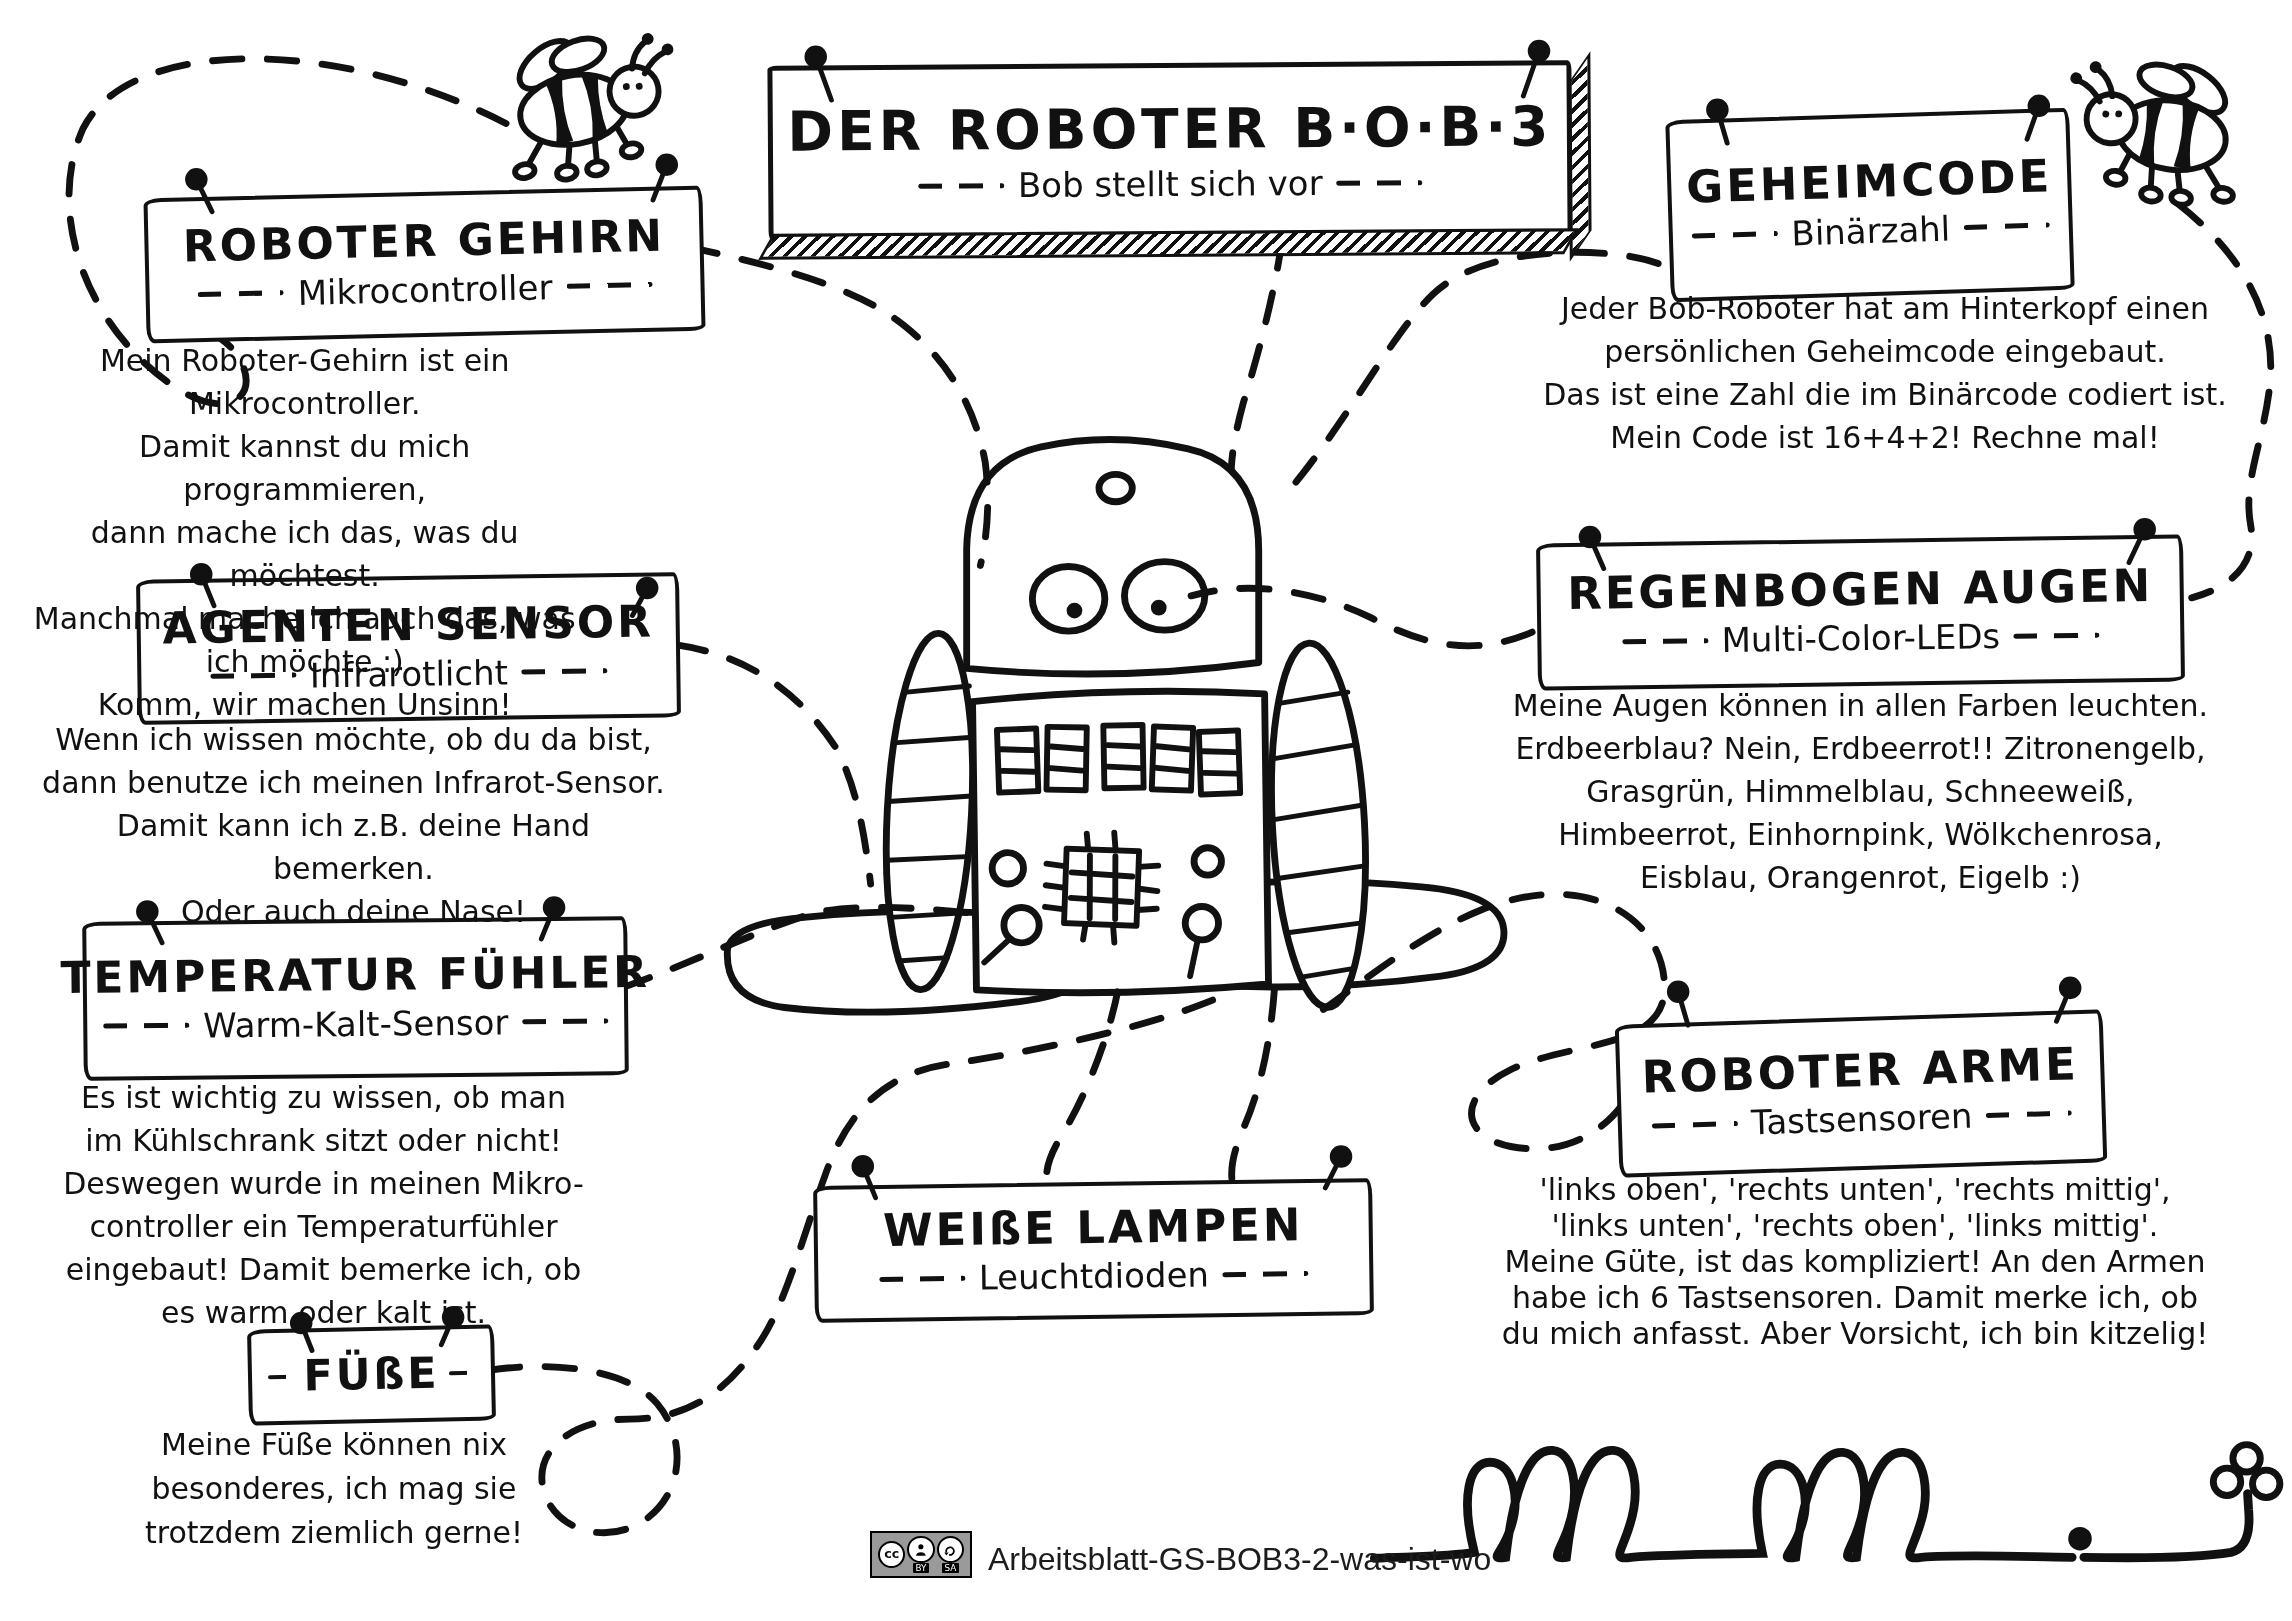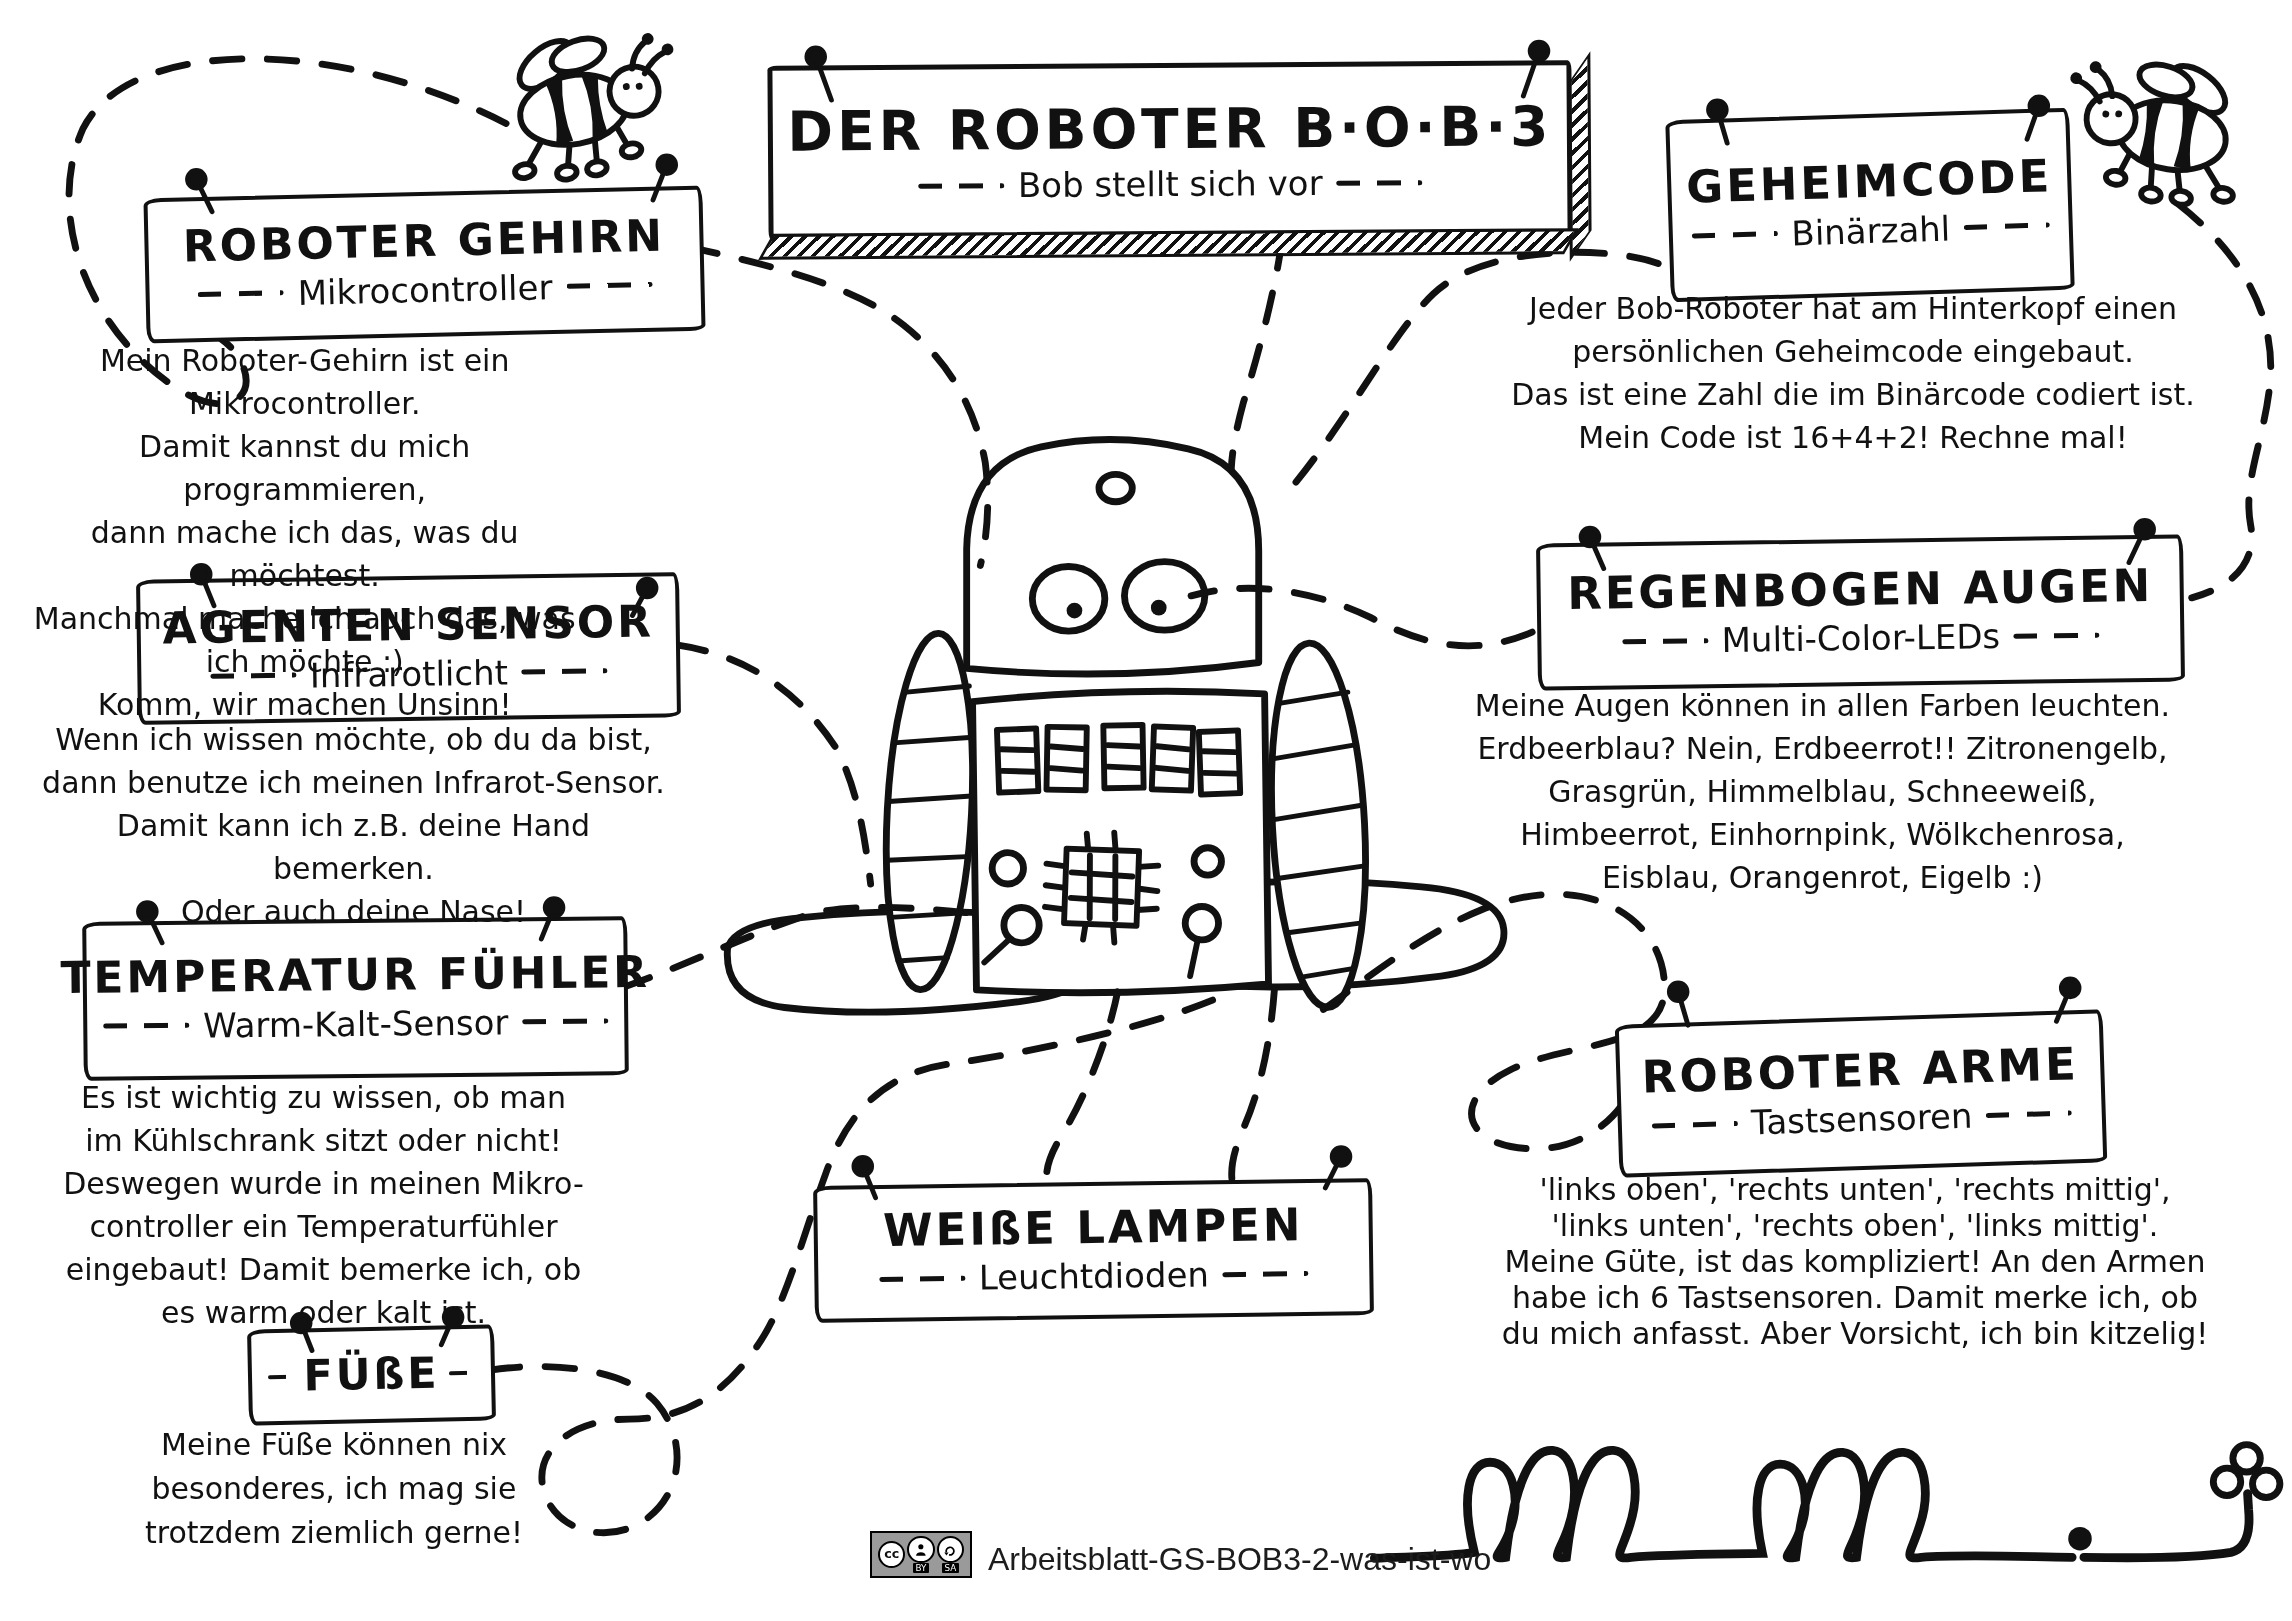--- a/index.html
+++ b/index.html
@@ -51,22 +51,22 @@
   .banner-title{font-size:55px;font-weight:700;letter-spacing:3.9px;white-space:nowrap;}
 
   
   .para{position:absolute;z-index:2;font-size:30px;line-height:43px;text-align:center;
         white-space:pre-line;}
   #para-gehirn{left:14.7px;top:339px;width:580px;}
   #para-agenten{left:39px;top:718px;width:629px;}
   #para-temperatur{left:37px;top:1076px;width:573px;}
   #para-fuesse{left:98px;top:1423px;width:472px;line-height:44px;}
   #para-lampen{left:686px;top:1323px;width:784px;line-height:44px;}
-  #para-geheimcode{left:1468px;top:287px;width:770px;}
-  #para-regenbogen{left:1440px;top:684px;width:765px;}
+  #para-geheimcode{left:1500px;top:287px;width:770px;}
+  #para-regenbogen{left:1478px;top:684px;width:765px;}
   #para-arme{left:1453px;top:1172px;width:804px;line-height:36px;}
 
   
   .cc-badge{position:absolute;z-index:2;left:870px;top:1531px;width:102px;height:47px;
         background:#9a9a9a;border:2.9px solid #000;box-sizing:border-box;
         display:flex;align-items:center;justify-content:space-around;padding:0 5px;}
   .cc-col{display:flex;flex-direction:column;align-items:center;gap:0px;}
   .cc-circle{width:23.5px;height:23.5px;border-radius:50%;background:#fff;border:2.9px solid #000;
         display:flex;align-items:center;justify-content:center;
         font-size:12.7px;font-weight:700;line-height:1;}

